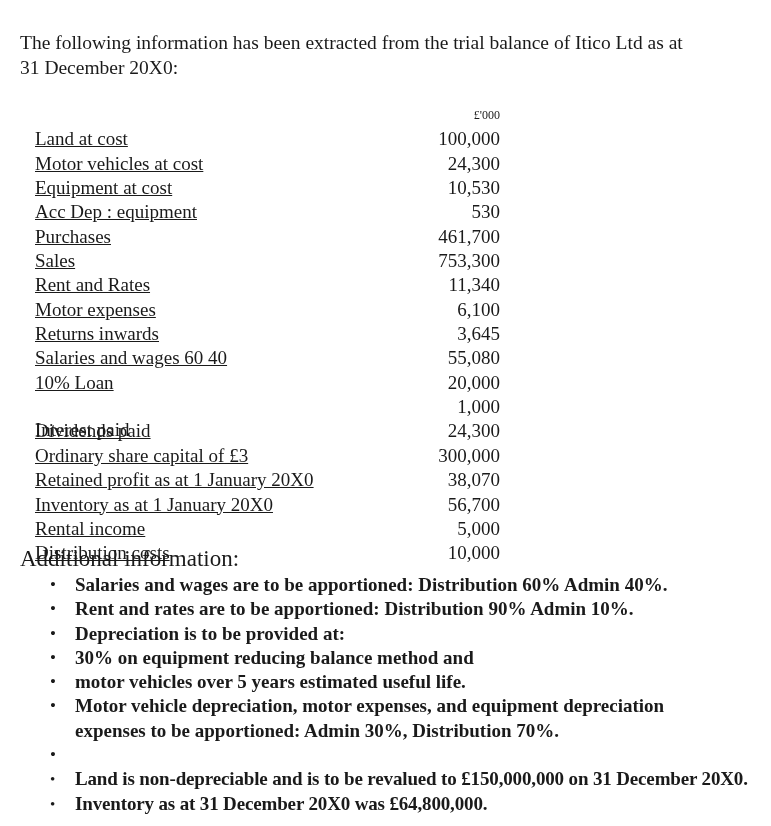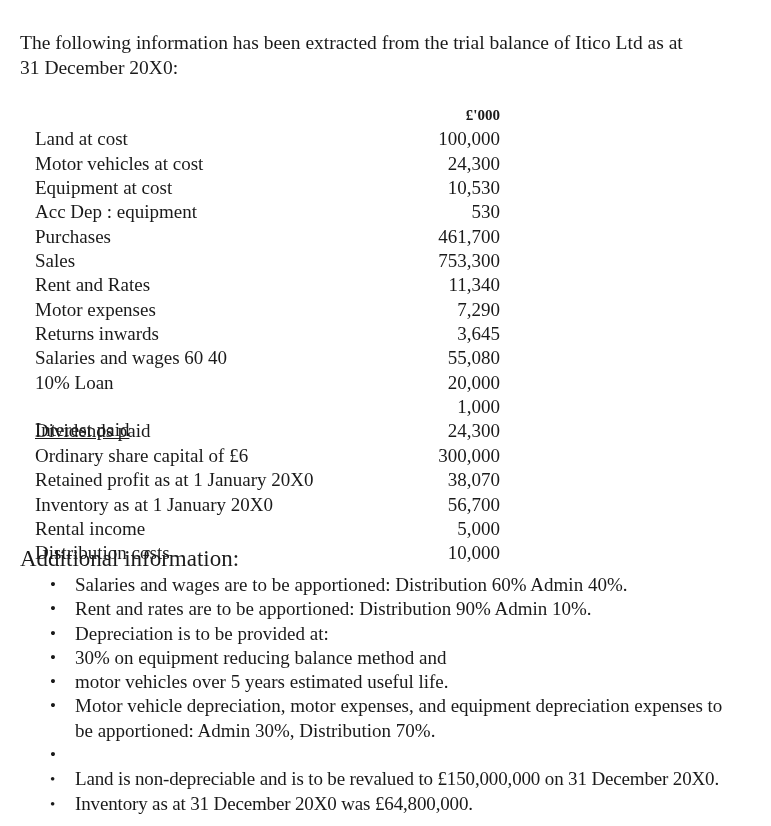--- a/index.html
+++ b/index.html
@@ -46,37 +46,37 @@
     position: relative;
     height: 24.35px;
     font-size: 19px;
     line-height: 24.35px;
   }
   .tb-label {
     position: absolute;
     left: 35px;
     top: 0;
     white-space: nowrap;
+    text-decoration: underline;
   }
   .tb-label.underline {
     text-decoration: underline;
     text-underline-offset: 2px;
     margin-top: 23px;
   }
   .tb-amount {
     position: absolute;
     right: 0;
     top: 0;
     width: 180px;
     text-align: right;
     white-space: nowrap;
   }
   .tb-head .tb-amount {
-    font-size: 15px;
-    font-weight: bold;
+    font-size: 12px;
   }
 
   
   .addl-title {
     position: absolute;
     left: 20px;
     top: 547px;
     font-size: 23px;
     line-height: 24px;
     white-space: nowrap;
@@ -99,20 +99,21 @@
     position: absolute;
     left: 50px;
     top: 0;
     width: 10px;
     line-height: 24.3px;
     font-size: 17px;
   }
   .bullet .btext {
     display: block;
     width: 648px;
+    font-weight: bold;
   }
   
   .bullet.cond .btext {
     width: 700px;
     letter-spacing: -0.15px;
   }
   .bullet.cond .dot {
     font-size: 15px;
   }
 </style>
@@ -151,21 +152,21 @@
         <div class="tb-row">
           <span class="tb-label">Sales</span>
           <span class="tb-amount">753,300</span>
         </div>
         <div class="tb-row">
           <span class="tb-label">Rent and Rates</span>
           <span class="tb-amount">11,340</span>
         </div>
         <div class="tb-row">
           <span class="tb-label">Motor expenses</span>
-          <span class="tb-amount">7,290</span>
+          <span class="tb-amount">6,100</span>
         </div>
         <div class="tb-row">
           <span class="tb-label">Returns inwards</span>
           <span class="tb-amount">3,645</span>
         </div>
         <div class="tb-row">
           <span class="tb-label">Salaries and wages 60 40</span>
           <span class="tb-amount">55,080</span>
         </div>
         <div class="tb-row">
@@ -174,21 +175,21 @@
         </div>
         <div class="tb-row">
           <span class="tb-label underline">Interest paid</span>
           <span class="tb-amount">1,000</span>
         </div>
         <div class="tb-row">
           <span class="tb-label">Dividends paid</span>
           <span class="tb-amount">24,300</span>
         </div>
         <div class="tb-row">
-          <span class="tb-label">Ordinary share capital of £6</span>
+          <span class="tb-label">Ordinary share capital of £3</span>
           <span class="tb-amount">300,000</span>
         </div>
         <div class="tb-row">
           <span class="tb-label">Retained profit as at 1 January 20X0</span>
           <span class="tb-amount">38,070</span>
         </div>
         <div class="tb-row">
           <span class="tb-label">Inventory as at 1 January 20X0</span>
           <span class="tb-amount">56,700</span>
         </div>

